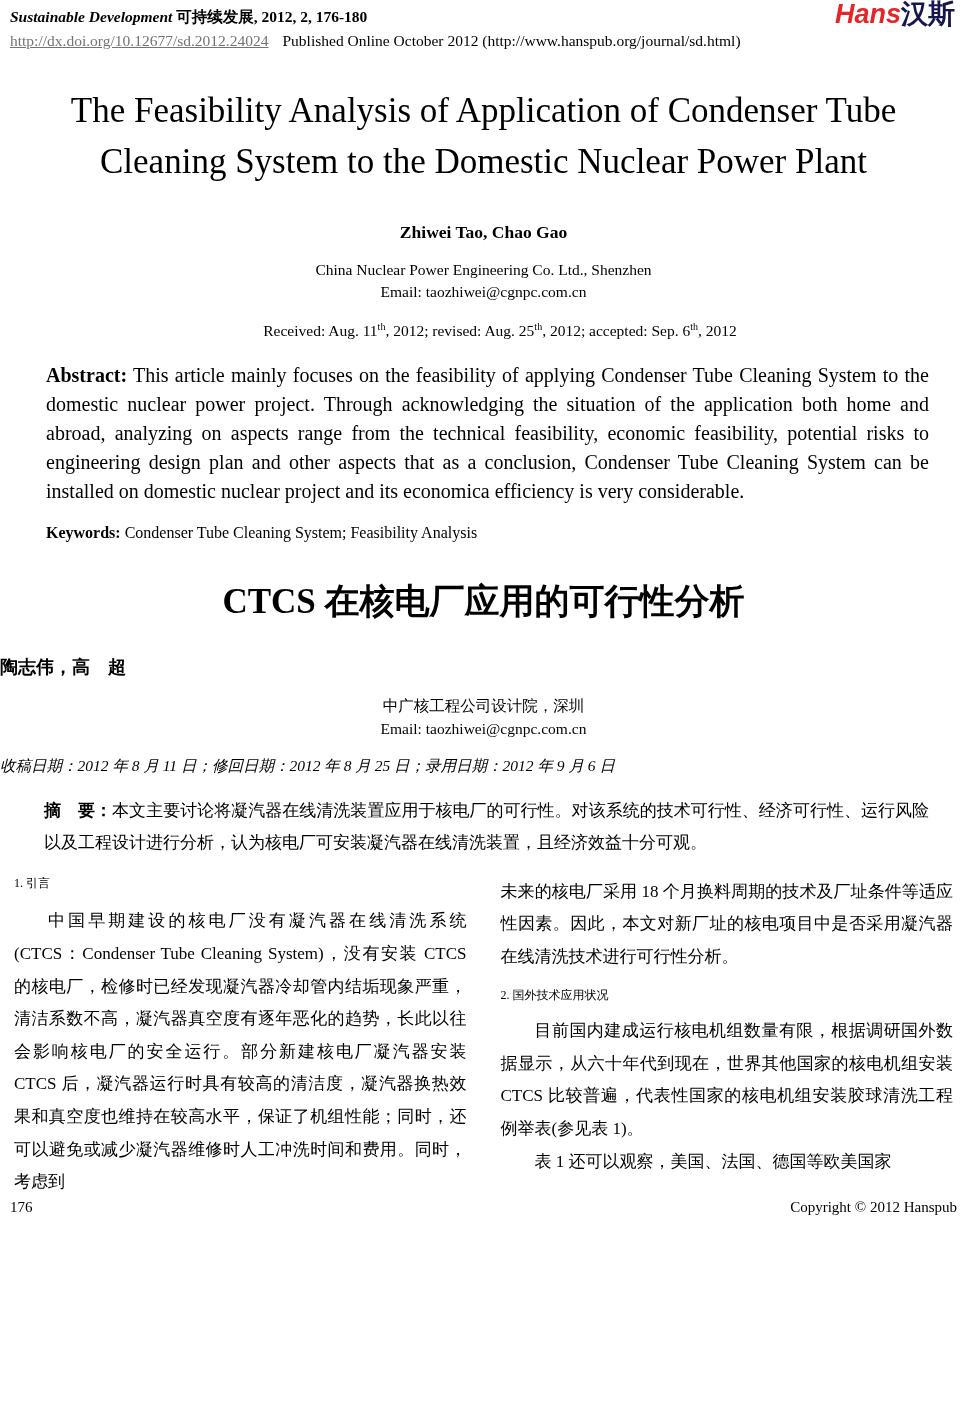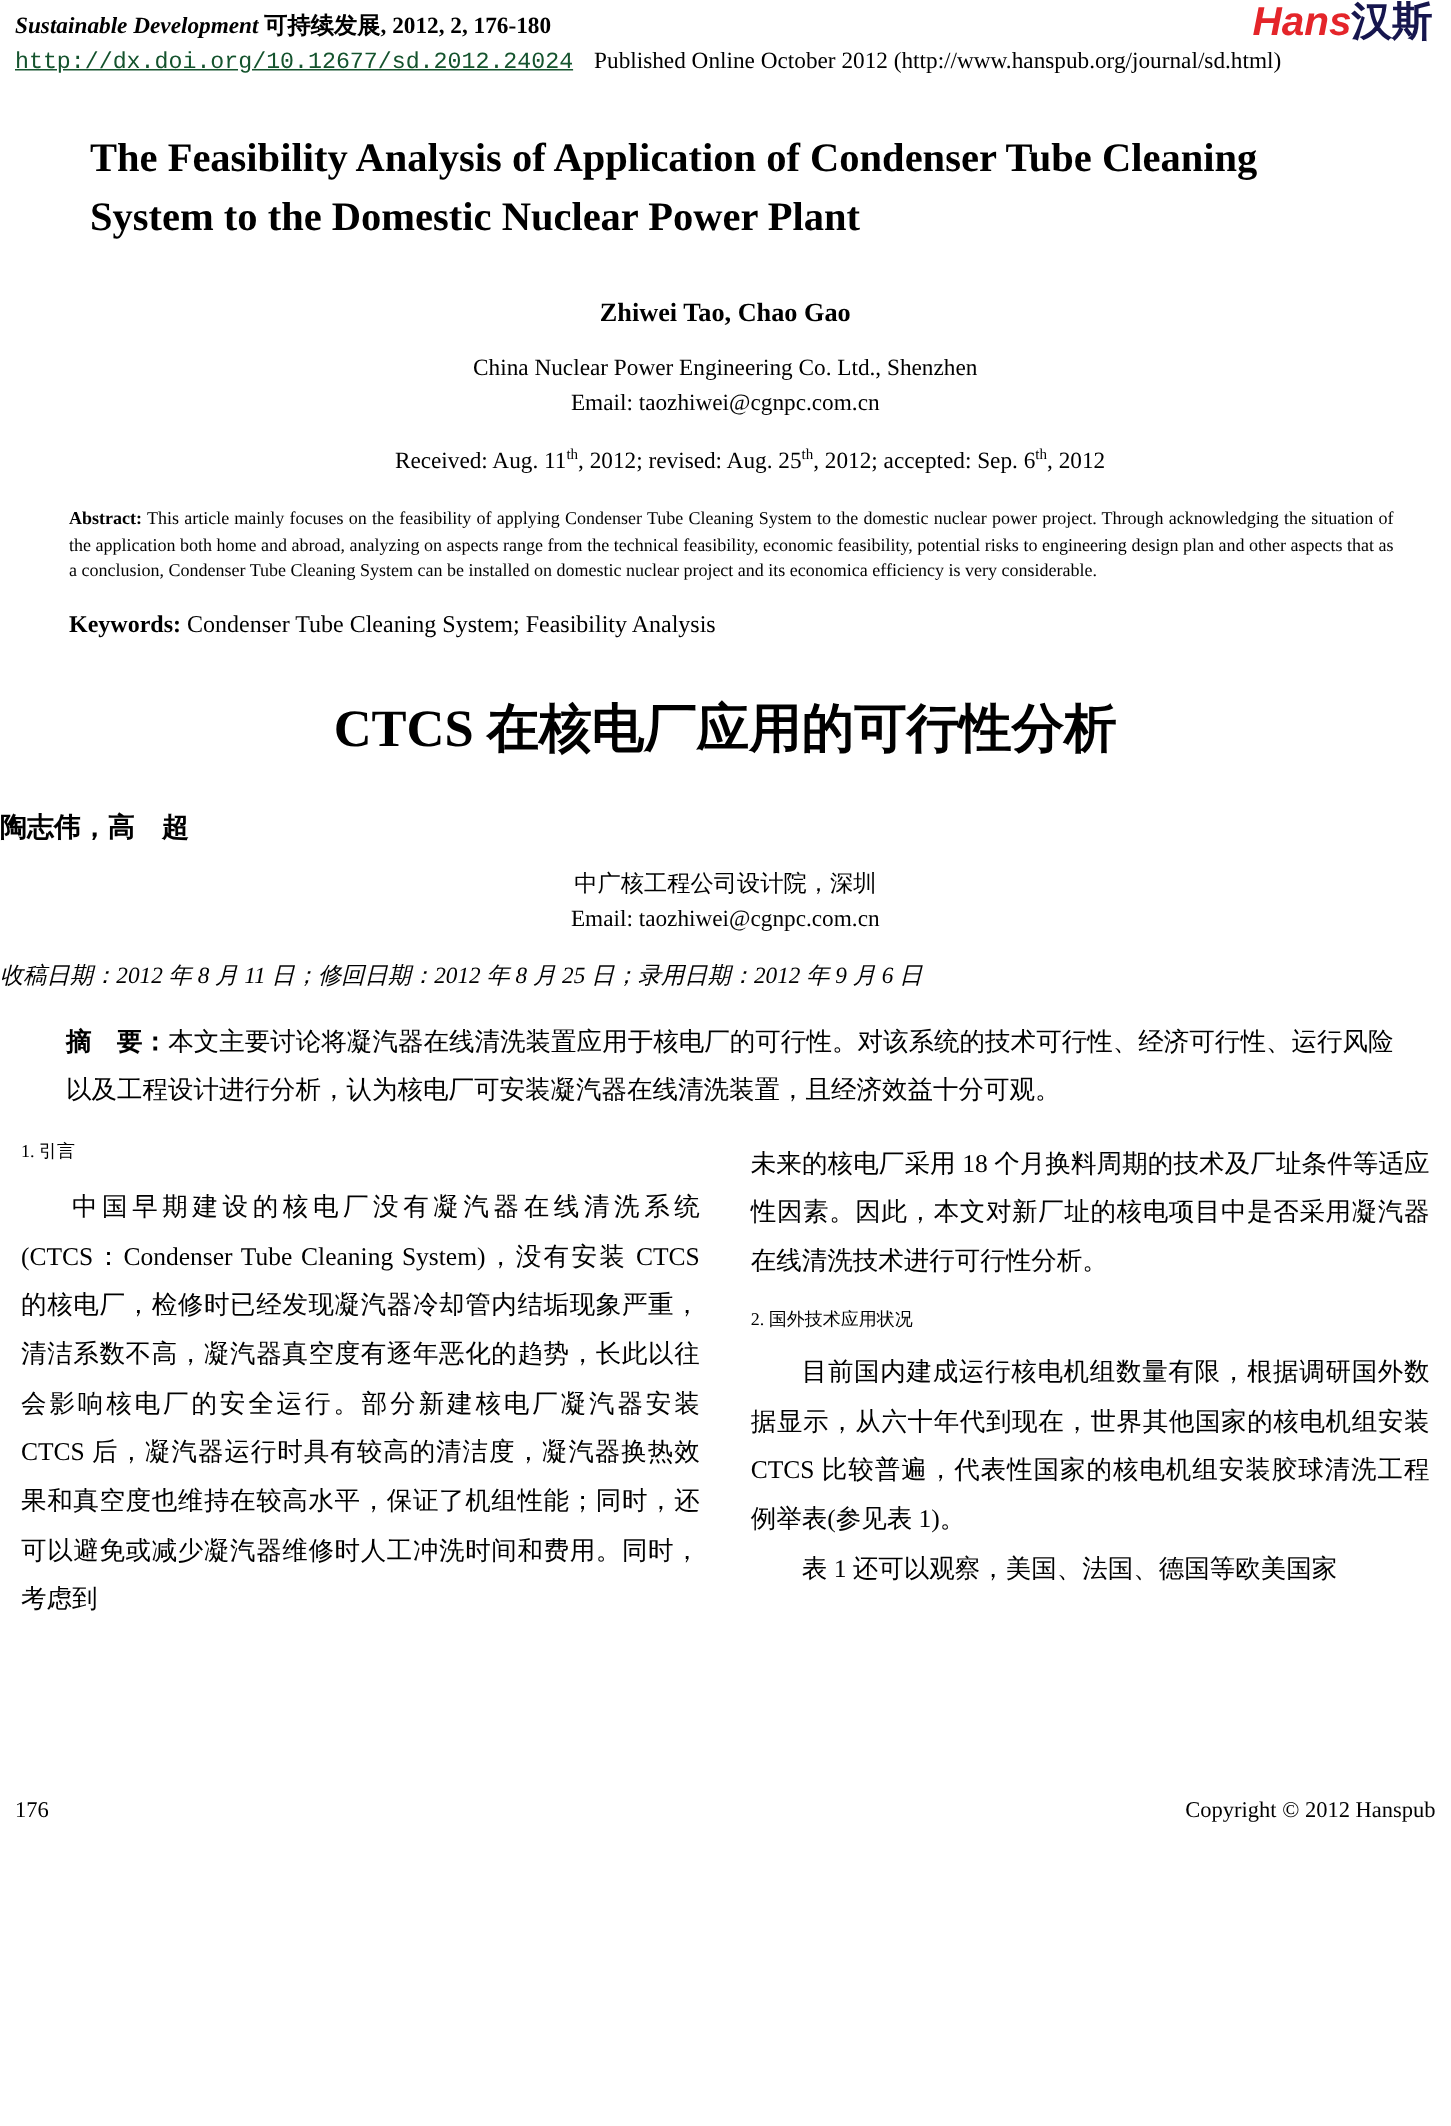--- a/index.html
+++ b/index.html
@@ -12,43 +12,44 @@
     color: #000000;
     font-family: "Liberation Serif", "DejaVu Serif", serif;
     overflow: hidden;
   }
 
   
   .hdr { position: relative; padding: 7px 10px 0 10px; }
   .hdr-line1 { font-size: 15.5px; font-weight: bold; }
   .journal-name { font-style: italic; }
   .hdr-line2 { font-size: 15.5px; margin-top: 4px; }
-  .doi { color: #14532d; text-decoration: underline; cursor: pointer; font-family: Liberation Mono, monospace; }
+  .doi { color: #737373; text-decoration: underline; cursor: pointer; }
   .pub-note { margin-left: 14px; }
   .logo {
     position: absolute; top: 0px; right: 12px;
     font-family: "Liberation Sans", "DejaVu Sans", sans-serif;
     font-size: 27px; font-weight: bold; line-height: 1.1;
   }
   .logo-en { color: #e4252a; font-style: italic; }
   .logo-cn { color: #16164e; }
 
   
   .en-title {
     margin: 36px 60px 0 60px;
-    font-size: 27px; font-weight: bold; line-height: 1.45;
+    text-align: center;
+    font-size: 35px; font-weight: normal; line-height: 1.45;
   }
   .en-authors { margin-top: 34px; text-align: center; font-size: 17.5px; font-weight: bold; }
   .en-affil  { margin-top: 16px; text-align: center; font-size: 15.5px; line-height: 1.45; }
   .received  { margin-top: 18px; text-align: center; font-size: 15.5px; margin-left: 33px; }
   .received sup { font-size: 10px; }
 
   .abstract {
     margin: 20px 38px 0 46px;
-    font-size: 12px; line-height: 1.45; text-align: justify;
+    font-size: 20px; line-height: 1.45; text-align: justify;
   }
   .kw { margin: 18px 38px 0 46px; font-size: 16px; }
 
   
   .cn-title   { margin-top: 36px; text-align: center; font-size: 35px; font-weight: bold; }
   .cn-authors { margin-top: 30px; text-align: left; font-size: 18px; font-weight: bold; }
   .cn-affil   { margin-top: 15px; text-align: center; font-size: 15.5px; line-height: 1.5; }
   .cn-dates   { margin-top: 16px; text-align: left; font-size: 15.5px; font-style: italic; }
   .cn-abstract {
     margin: 18px 38px 0 44px;

